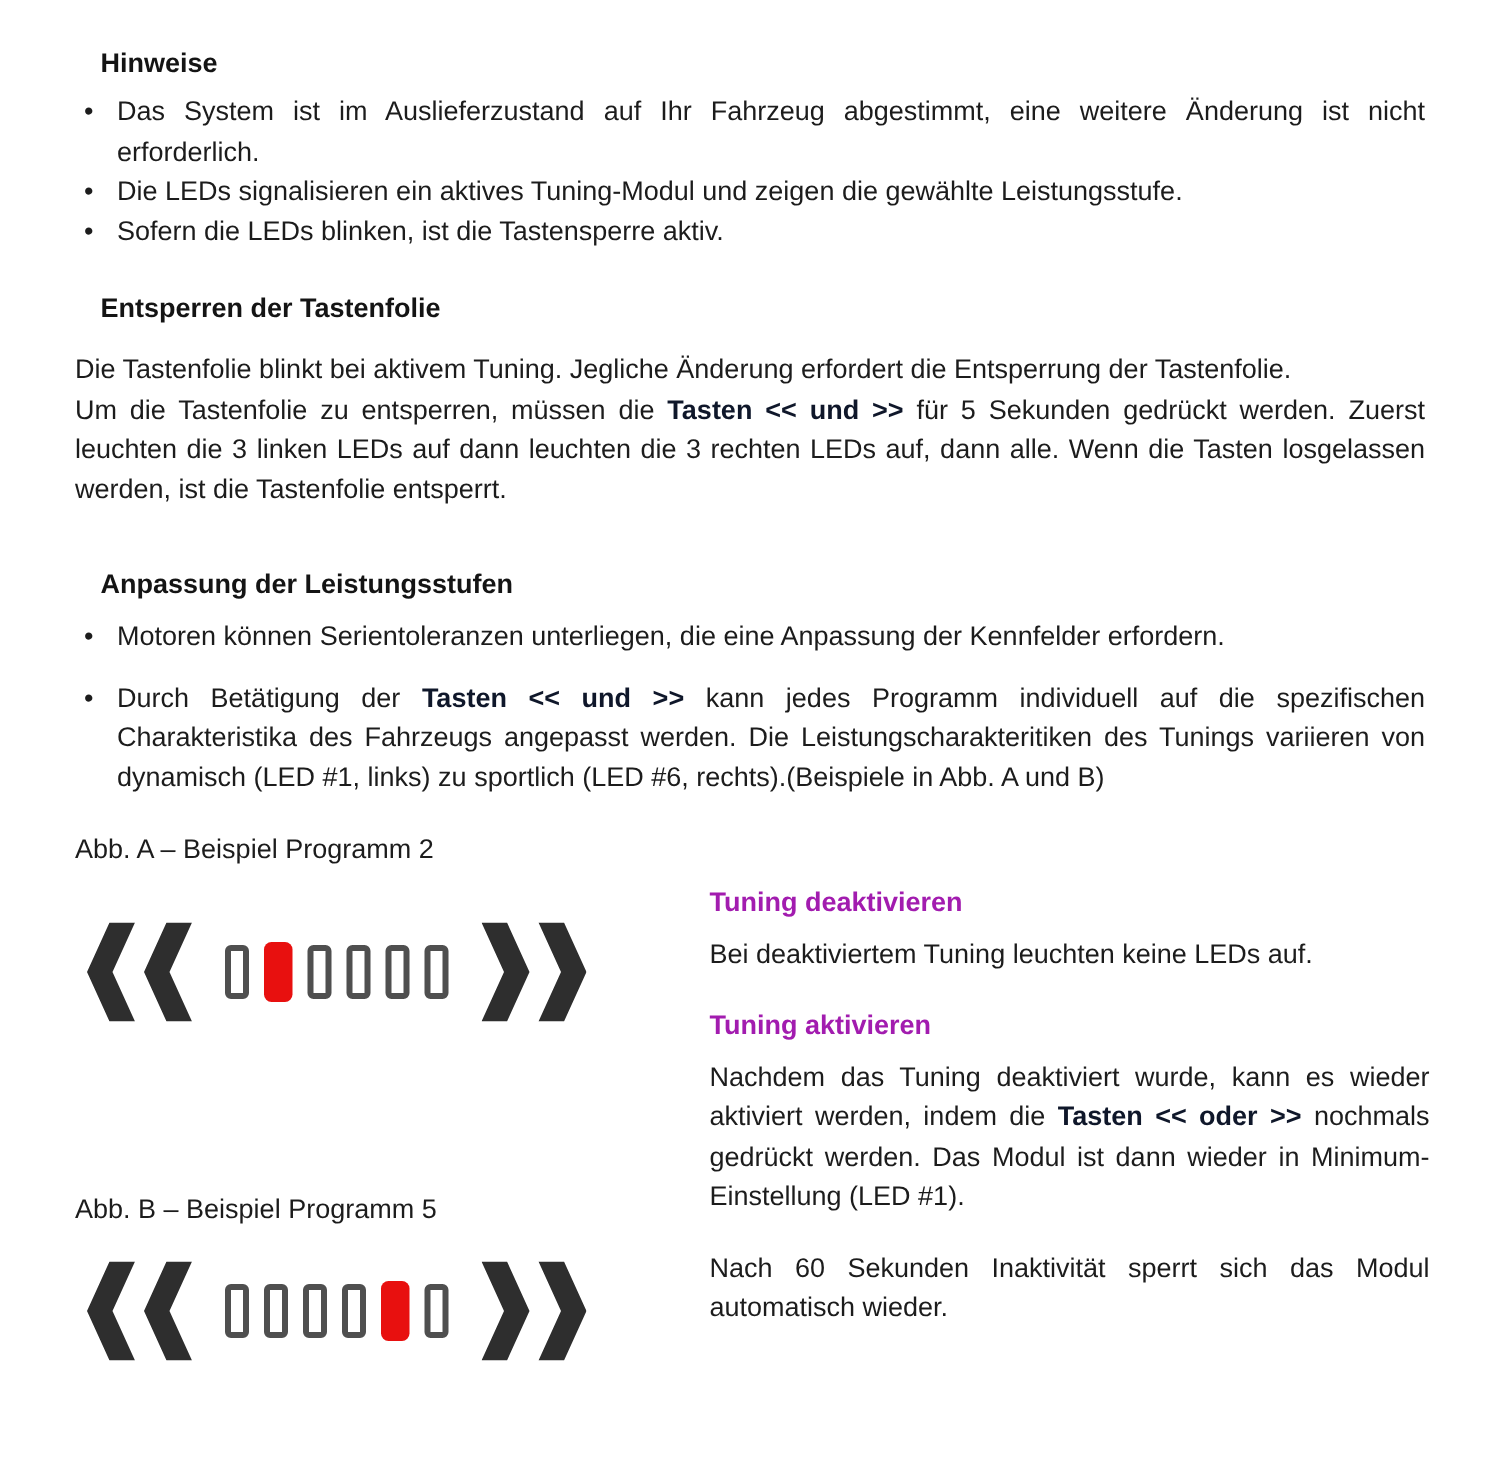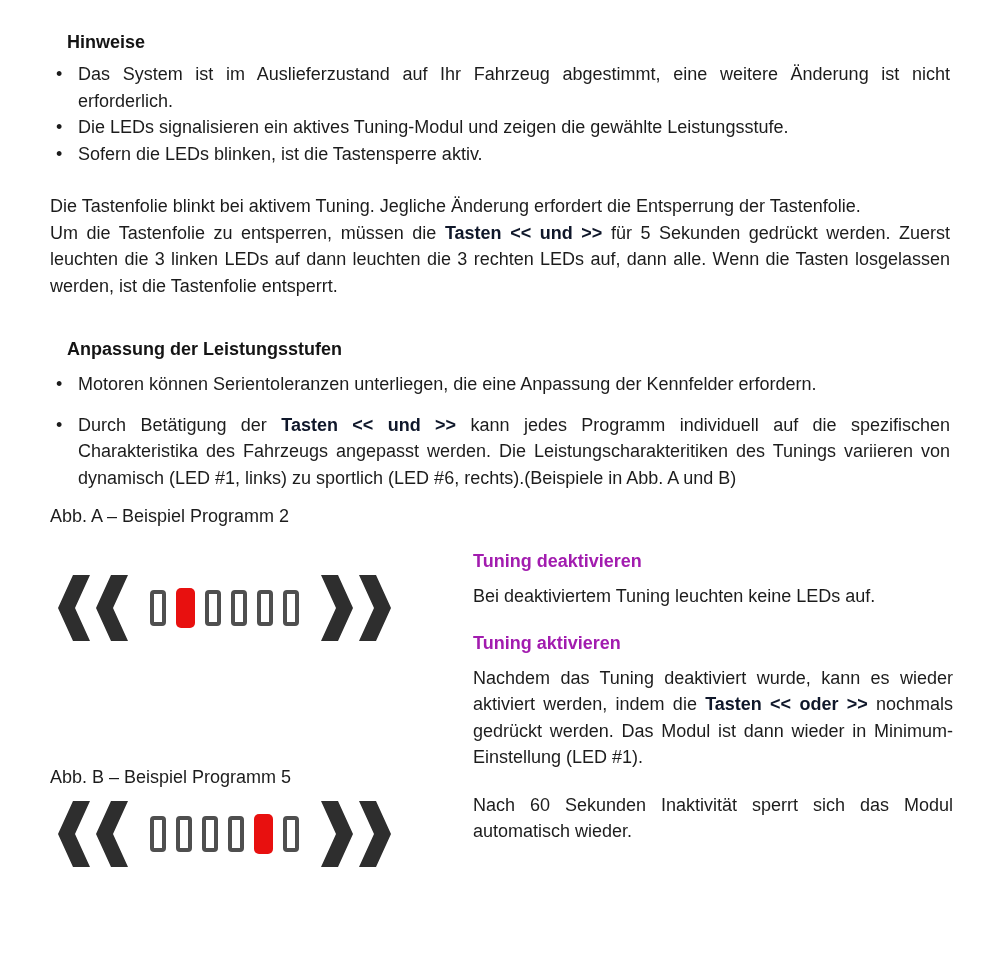--- a/index.html
+++ b/index.html
@@ -25,23 +25,23 @@
   li .bullet{position:absolute;left:6px;top:0;}
   .justify{text-align:justify;}
   p{margin:0;}
   .sec-entsperren{margin-top:26px;}
   .sec-entsperren h2{margin-bottom:16px;}
   .sec-anpassung{margin-top:38px;}
   .sec-anpassung h2{margin-bottom:10px;}
   .b1{margin-bottom:14px;}
   
   .figure-area{position:relative;height:430px;}
-  .fig-label-a{position:absolute;left:0;top:12px;text-align:center;}
+  .fig-label-a{position:absolute;left:0;top:22px;text-align:center;}
   .figure-a{position:absolute;left:8px;top:84px;}
-  .fig-label-b{position:absolute;left:0;top:262px;margin-top:11px;}
+  .fig-label-b{position:absolute;left:0;top:262px;}
   .figure-b{position:absolute;left:8px;top:310px;}
   .right-col{position:absolute;left:423px;top:58px;width:480px;}
   .right-col .p-gap{margin:0 0 21px 0;}
   .figure{display:flex;align-items:center;gap:22px;}
   .chev{display:block;fill:var(--chev);}
   .leds{display:flex;align-items:center;gap:10px;}
   .led{width:16px;height:36px;border:4px solid var(--led-border);border-radius:4px;background:#fff;}
   .led.active{width:19px;height:40px;border:none;border-radius:5px;background:var(--led-red);}
   b{font-weight:700;color:#0f172a;}
 </style>
@@ -62,20 +62,21 @@
         <span>Die LEDs signalisieren ein aktives Tuning-Modul und zeigen die gewählte Leistungsstufe.</span>
       </li>
       <li>
         <span class="bullet">•</span>
         <span>Sofern die LEDs blinken, ist die Tastensperre aktiv.</span>
       </li>
     </ul>
   </section>
 
   <section class="sec-entsperren">
+    <h2>Entsperren der Tastenfolie</h2>
     <p>Die Tastenfolie blinkt bei aktivem Tuning. Jegliche Änderung erfordert die Entsperrung der Tastenfolie.</p>
     <p class="justify">Um die Tastenfolie zu entsperren, müssen die <b>Tasten &lt;&lt; und &gt;&gt;</b> für 5 Sekunden gedrückt werden. Zuerst leuchten die 3 linken LEDs auf dann leuchten die 3 rechten LEDs auf, dann alle. Wenn die Tasten losgelassen werden, ist die Tastenfolie entsperrt.</p>
   </section>
 
   <section class="sec-anpassung">
     <h2>Anpassung der Leistungsstufen</h2>
     <ul>
       <li class="b1">
         <span class="bullet">•</span>
         <div>Motoren können Serientoleranzen unterliegen, die eine Anpassung der Kennfelder erfordern.</div>

